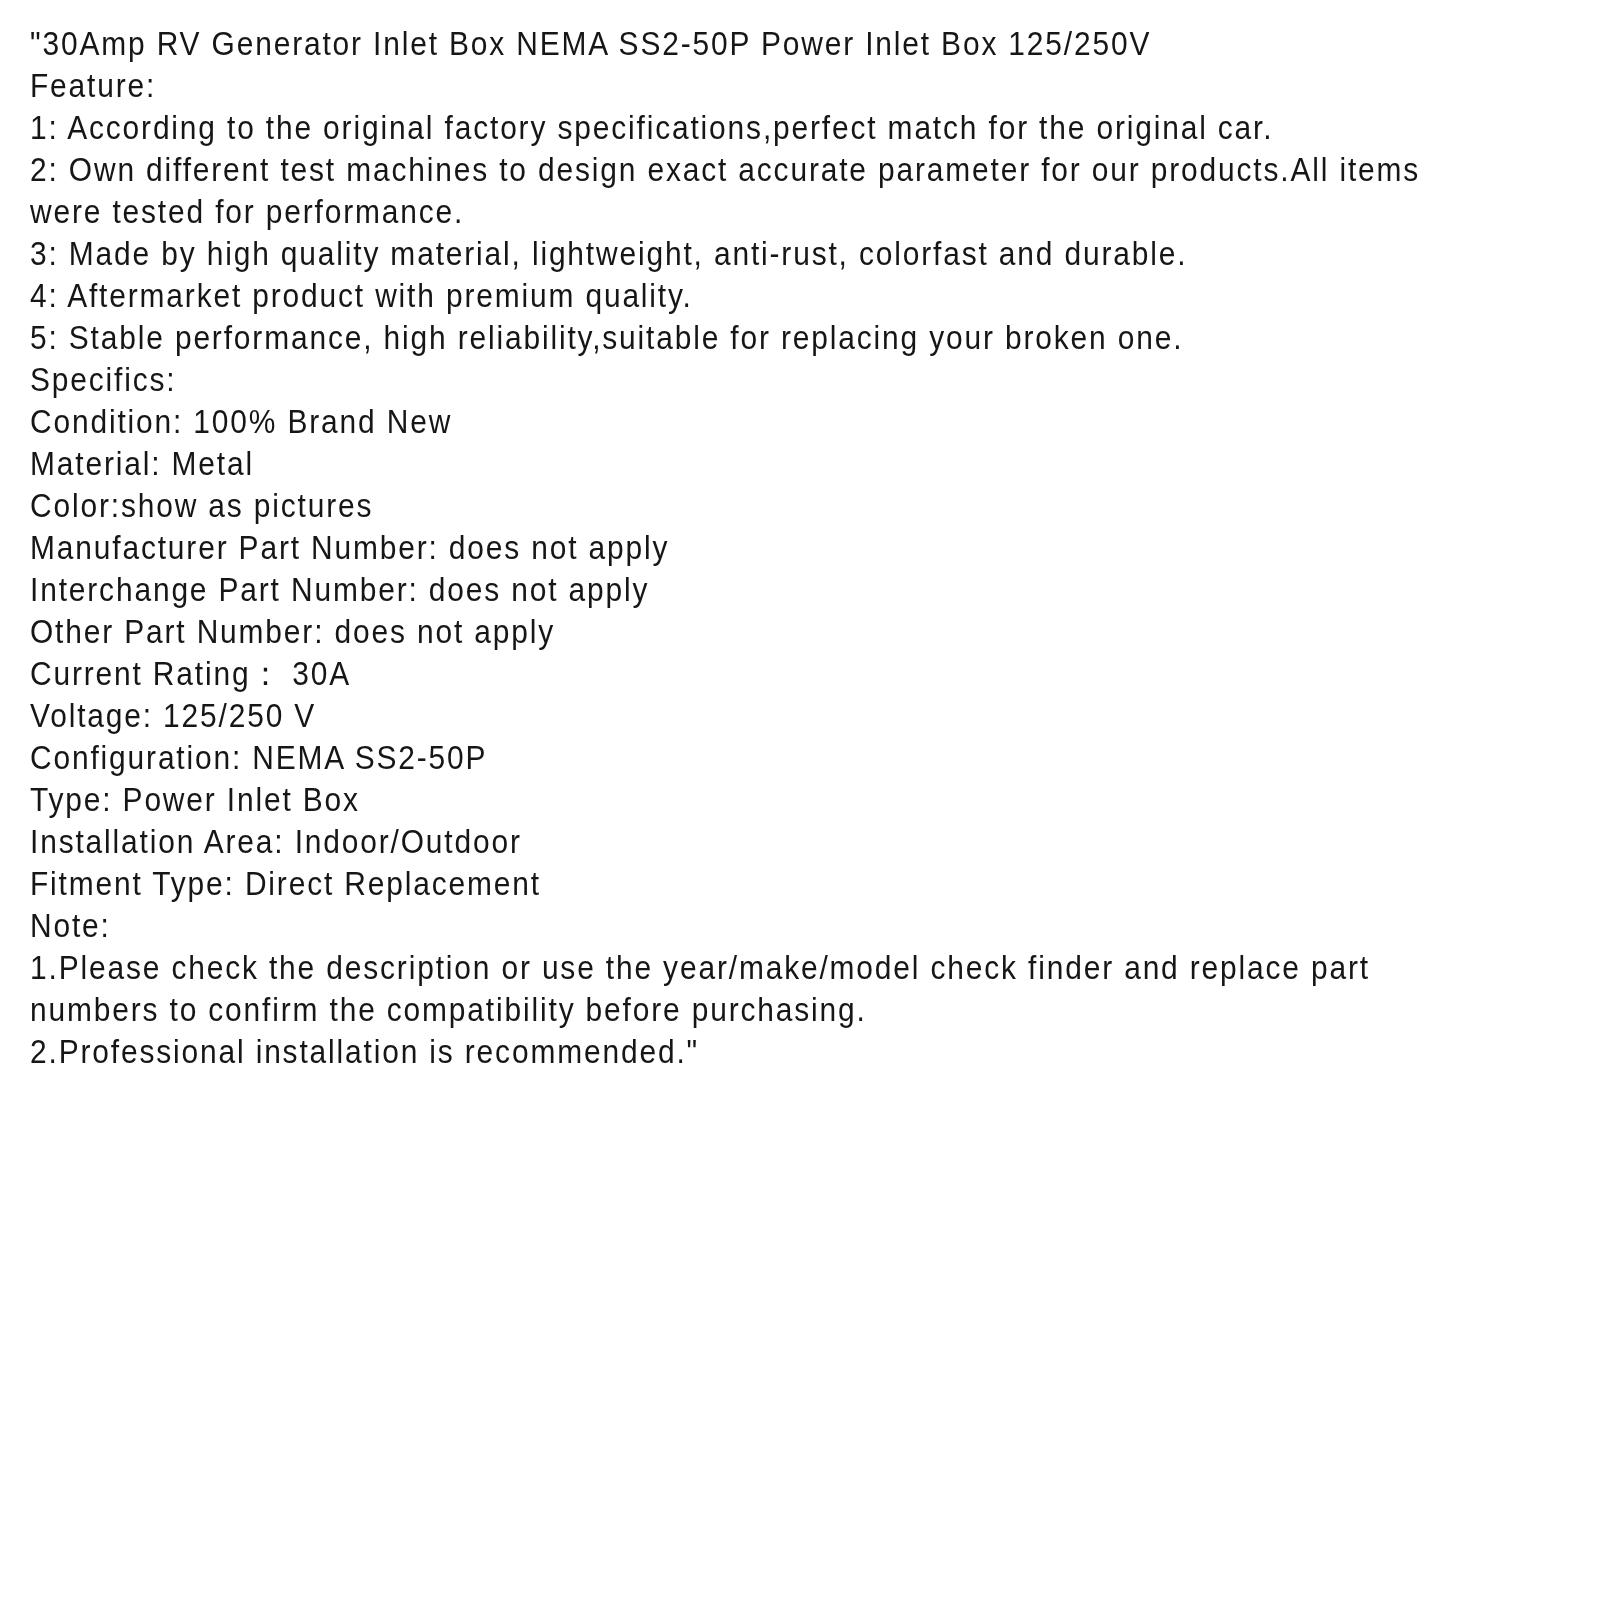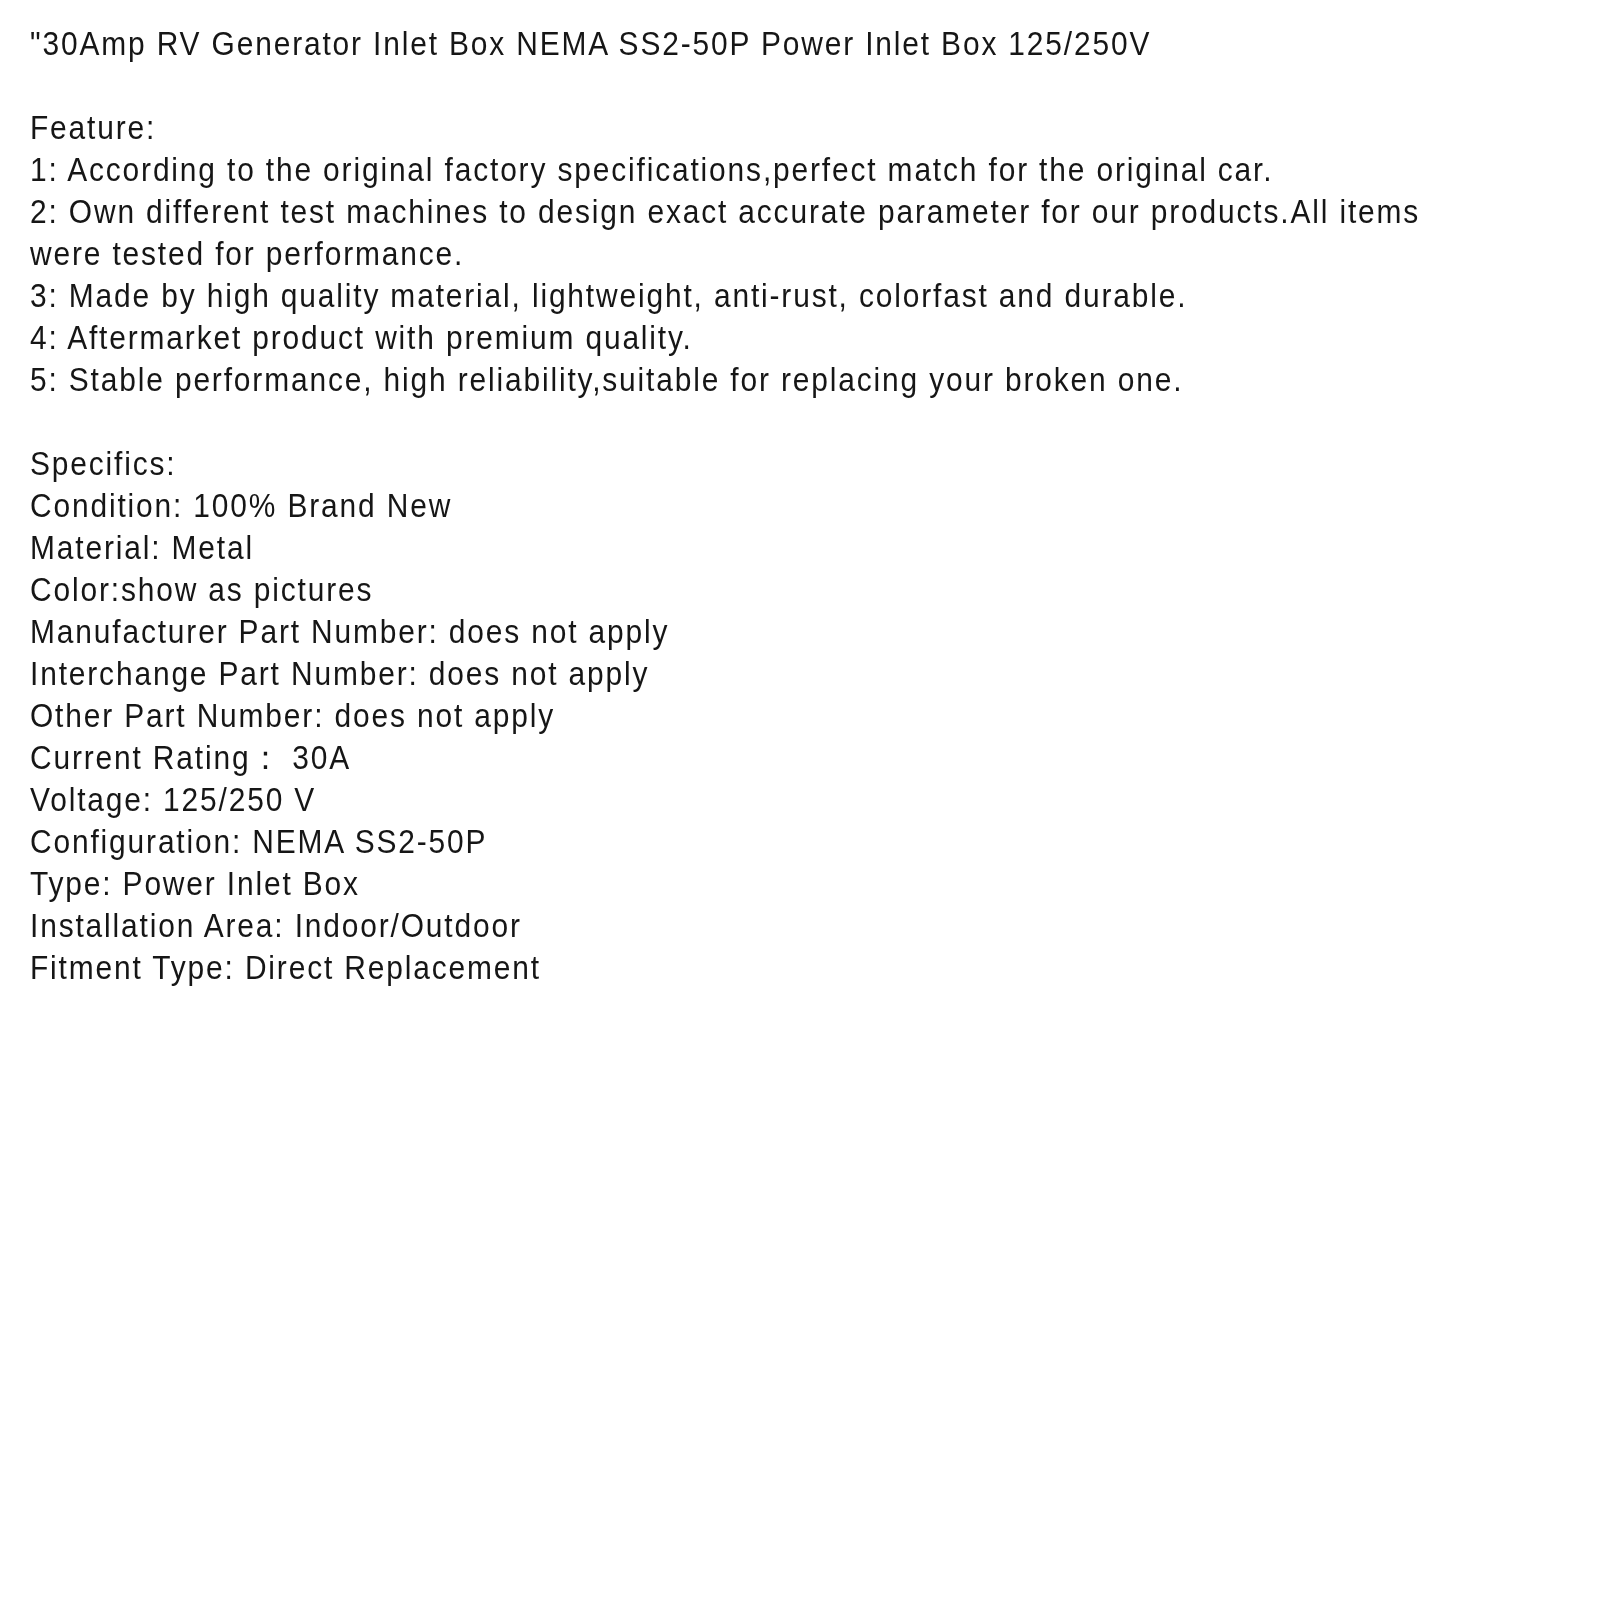--- a/index.html
+++ b/index.html
@@ -21,21 +21,20 @@
     font-size: 34px;
     line-height: 42px;
     height: 42px;
     letter-spacing: 2.1px;
     white-space: nowrap;
     transform: scaleX(0.88);
     transform-origin: 0 50%;
     font-weight: 400;
   }
   section {
-    margin-top: 42px; 
   }
 </style>
 </head>
 <body>
 
 <div class="page">
 
   <div class="line">"30Amp RV Generator Inlet Box NEMA SS2-50P Power Inlet Box 125/250V</div>
 
   <section>
@@ -59,14 +58,20 @@
     <div class="line">Current Rating： 30A</div>
     <div class="line">Voltage: 125/250 V</div>
     <div class="line">Configuration: NEMA SS2-50P</div>
     <div class="line">Type: Power Inlet Box</div>
     <div class="line">Installation Area: Indoor/Outdoor</div>
     <div class="line">Fitment Type: Direct Replacement</div>
   </section>
 
 
 
+  <section>
+    <div class="line">Note:</div>
+    <div class="line">1.Please check the description or use the year/make/model check finder and replace part</div>
+    <div class="line">numbers to confirm the compatibility before purchasing.</div>
+    <div class="line">2.Professional installation is recommended."</div>
+  </section>
 
 </div>
 
 </body></html>

